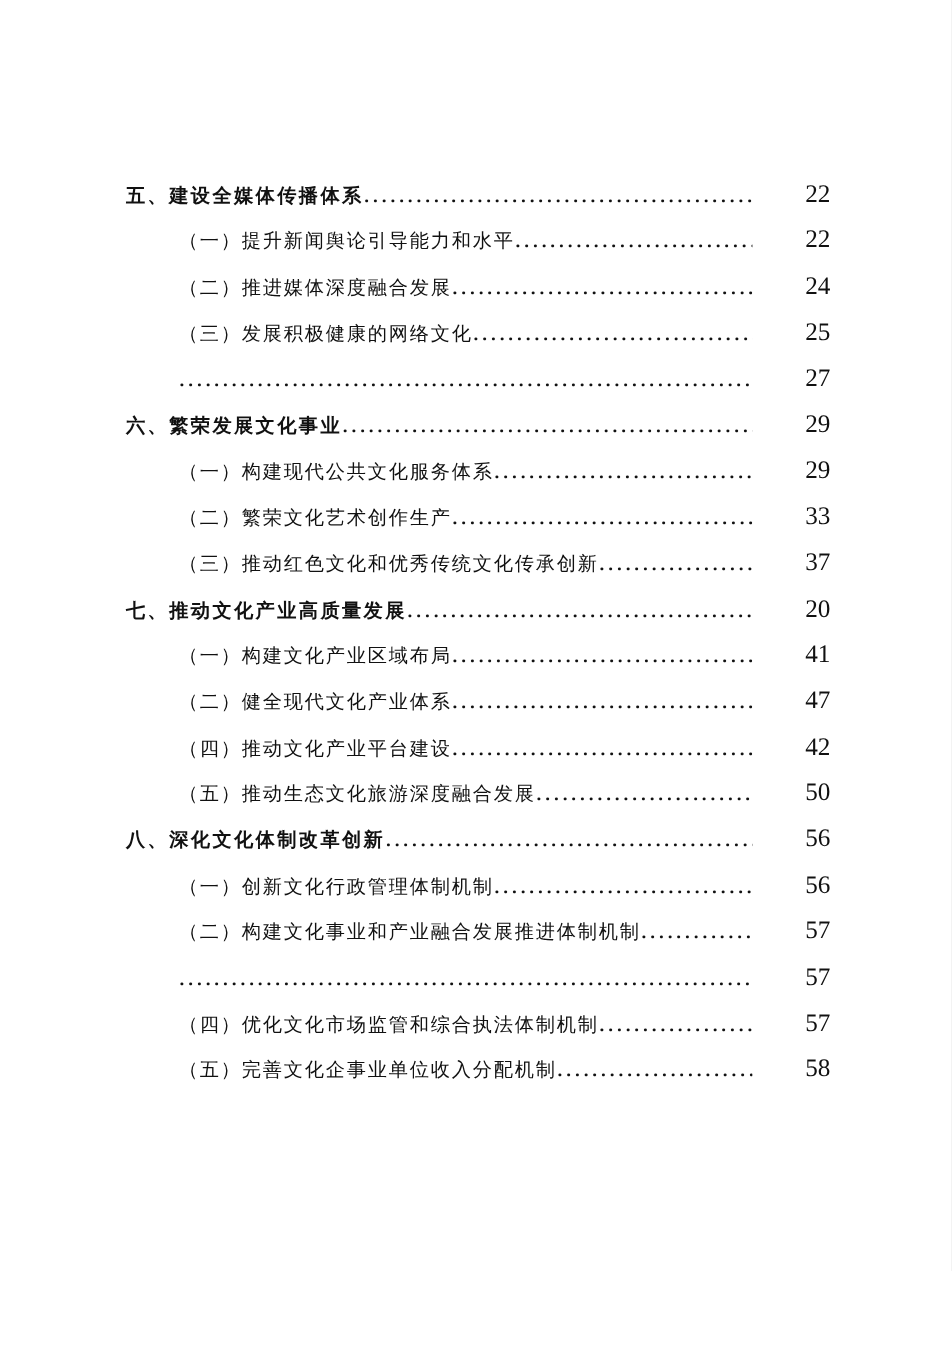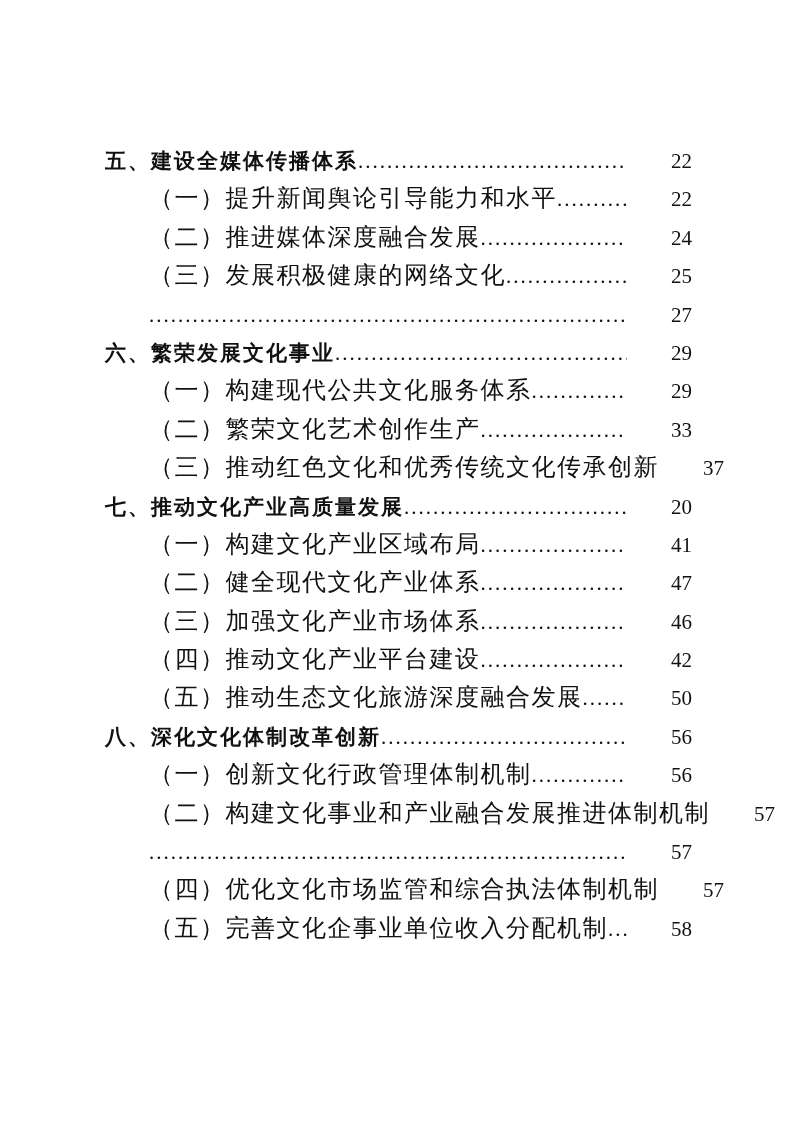--- a/index.html
+++ b/index.html
@@ -32,27 +32,27 @@
   }
   .toc-row.sub {
     padding-left: 44px;
   }
   .toc-title {
     flex: 0 0 auto;
   }
   .toc-row.chapter .toc-title {
     font-family: "Liberation Sans", sans-serif;
     font-weight: bold;
-    font-size: 21px;
+    font-size: 16px;
     letter-spacing: 2px;
   }
   .toc-row.sub .toc-title {
-    font-family: Liberation Mono, monospace;
+    font-family: Liberation Sans, sans-serif;
     font-weight: normal;
-    font-size: 24px;
+    font-size: 16px;
     letter-spacing: 1.5px;
   }
   .toc-dots {
     flex: 1 1 auto;
     overflow: hidden;
     text-align: right;
     font-family: "Liberation Serif", serif;
     font-size: 21px;
     letter-spacing: 2px;
     min-width: 0;
@@ -137,25 +137,20 @@
     <span class="toc-dots"></span>
     <span class="toc-page">41</span>
   </div>
 
   <div class="toc-row sub">
     <span class="toc-title">（二）健全现代文化产业体系</span>
     <span class="toc-dots"></span>
     <span class="toc-page">47</span>
   </div>
 
-  <div class="toc-row sub">
-    <span class="toc-title">（三）加强文化产业市场体系</span>
-    <span class="toc-dots"></span>
-    <span class="toc-page">46</span>
-  </div>
 
   <div class="toc-row sub">
     <span class="toc-title">（四）推动文化产业平台建设</span>
     <span class="toc-dots"></span>
     <span class="toc-page">42</span>
   </div>
 
   <div class="toc-row sub">
     <span class="toc-title">（五）推动生态文化旅游深度融合发展</span>
     <span class="toc-dots"></span>

